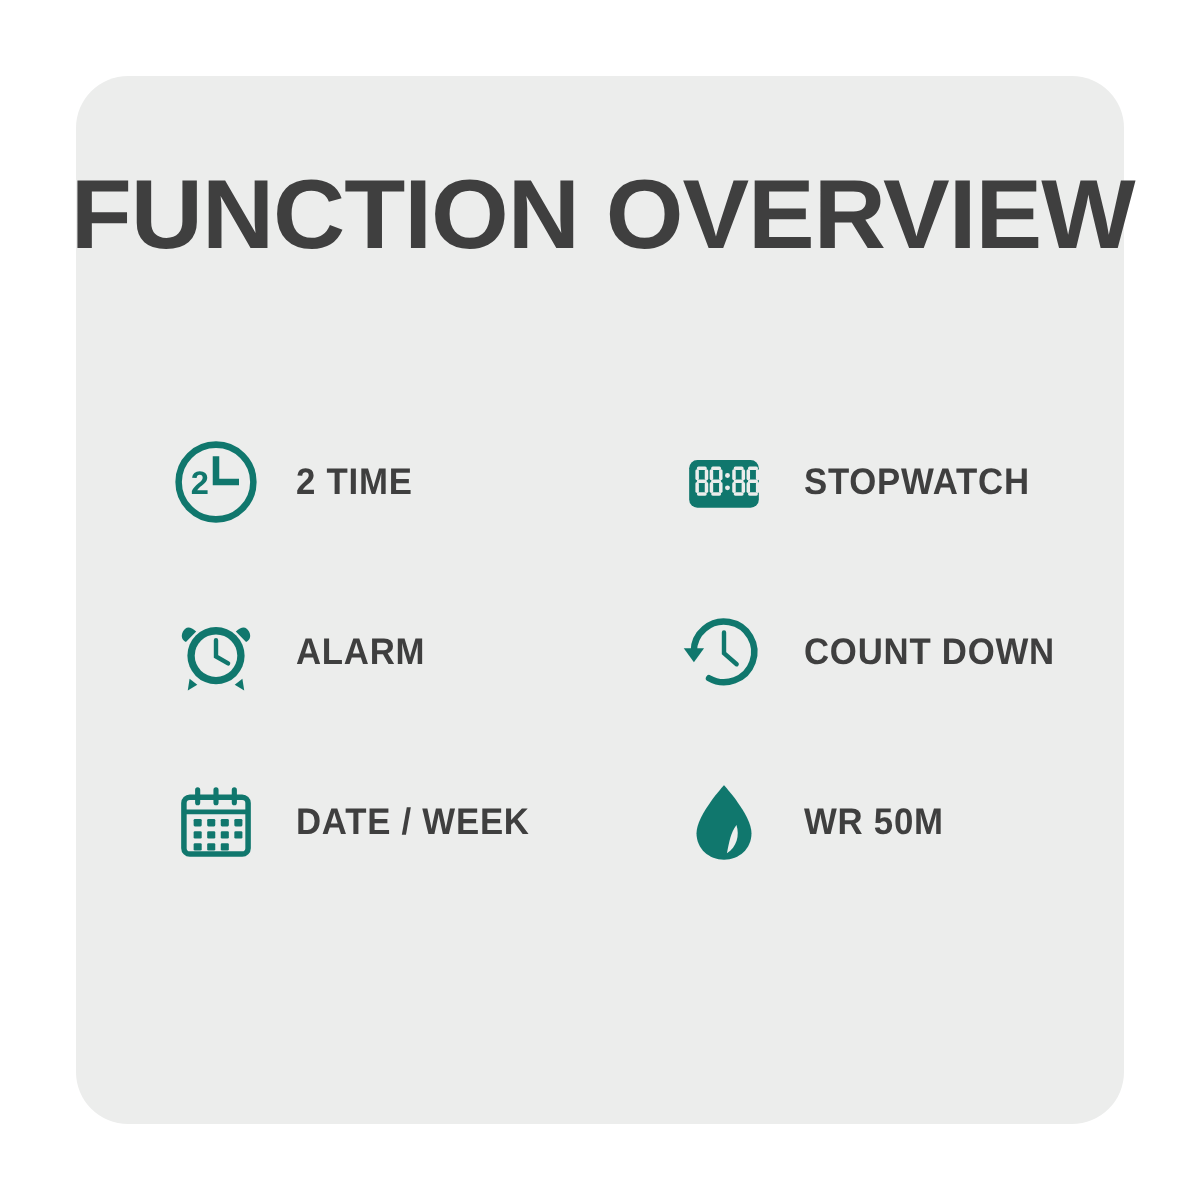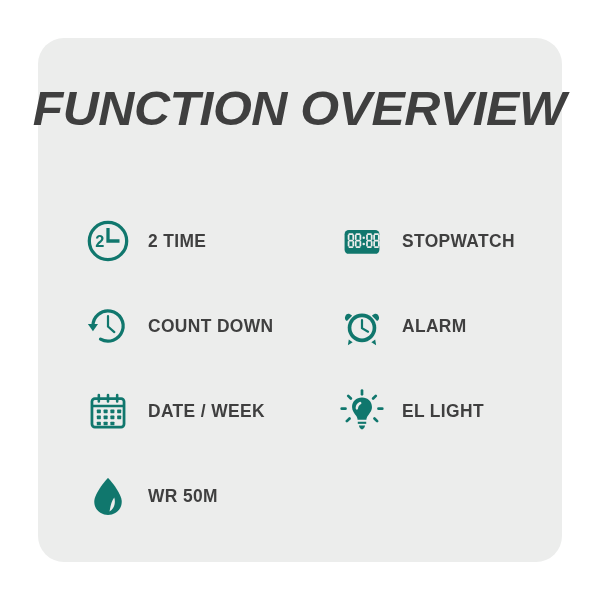--- a/index.html
+++ b/index.html
@@ -24,22 +24,21 @@
     width: 524px;
     height: 524px;
     background: #ecedec;
     border-radius: 26px;
   }
   #header {
     position: absolute;
     left: 0;
     top: 0;
     width: 524px;
-    text-align: left;
-    font-style: italic;
+    text-align: right;
   }
   #title {
     margin: 0;
     padding-top: 44px;
     font-family: "Liberation Sans", sans-serif;
     font-weight: bold;
     font-size: 49px;
     line-height: 52px;
     letter-spacing: -0.5px;
     color: #3f3f3f;
@@ -176,42 +175,42 @@
               <rect x="41.4" y="24" width="1.9" height="6" rx="0.9"></rect>
               <rect x="37.1" y="29.6" width="5.4" height="1.9" rx="0.9"></rect>
             </g>
           </svg>
         </span>
         <span class="feature-label">STOPWATCH</span>
       </div>
 
       <div class="feature">
         <span class="feature-icon">
-          <svg width="46" height="46" viewBox="0 0 48 48" aria-hidden="true">
-            <path d="M8.2 24 A15.8 15.8 0 1 1 16.2 37.7" fill="none" stroke="#10776d" stroke-width="3.4" stroke-linecap="round"></path>
-            <path d="M3.0 22.0 L8.3 29.4 L13.6 22.0 Z" fill="#10776d"></path>
-            <path d="M24 13.8 L24 24.6 L30.6 30.4" fill="none" stroke="#10776d" stroke-width="2.3" stroke-linecap="round"></path>
-          </svg>
-        </span>
-        <span class="feature-label">COUNT DOWN</span>
-      </div>
-
-      <div class="feature">
-        <span class="feature-icon">
           <svg width="44" height="44" viewBox="0 0 48 48" aria-hidden="true">
             <path d="M13.2 12.8 C9.5 9.3 7.2 10.5 6.0 12.8 C4.6 15.4 5.6 17.6 7.6 18.6 Z" fill="#10776d"></path>
             <path d="M34.8 12.8 C38.5 9.3 40.8 10.5 42.0 12.8 C43.4 15.4 42.4 17.6 40.4 18.6 Z" fill="#10776d"></path>
             <circle cx="24" cy="26" r="15.6" fill="#10776d"></circle>
             <circle cx="24" cy="26" r="11.6" fill="#ecedec"></circle>
             <path d="M24 17.6 L24 26.4 L30.6 30.2" fill="none" stroke="#10776d" stroke-width="2.4" stroke-linecap="round"></path>
             <path d="M9.6 38.6 L13.8 41.8 L8.6 45.0 Z" fill="#10776d"></path>
             <path d="M38.4 38.6 L34.2 41.8 L39.4 45.0 Z" fill="#10776d"></path>
           </svg>
         </span>
         <span class="feature-label">ALARM</span>
+      </div>
+
+      <div class="feature">
+        <span class="feature-icon">
+          <svg width="46" height="46" viewBox="0 0 48 48" aria-hidden="true">
+            <path d="M8.2 24 A15.8 15.8 0 1 1 16.2 37.7" fill="none" stroke="#10776d" stroke-width="3.4" stroke-linecap="round"></path>
+            <path d="M3.0 22.0 L8.3 29.4 L13.6 22.0 Z" fill="#10776d"></path>
+            <path d="M24 13.8 L24 24.6 L30.6 30.4" fill="none" stroke="#10776d" stroke-width="2.3" stroke-linecap="round"></path>
+          </svg>
+        </span>
+        <span class="feature-label">COUNT DOWN</span>
       </div>
 
       <div class="feature">
         <span class="feature-icon">
           <svg width="44" height="44" viewBox="0 0 48 48" aria-hidden="true">
             <rect x="6.5" y="10.5" width="35" height="31" rx="3.2" fill="none" stroke="#10776d" stroke-width="3"></rect>
             <path d="M14 6.5 L14 13.5 M24 6.5 L24 13.5 M34 6.5 L34 13.5" stroke="#10776d" stroke-width="2.8" stroke-linecap="round" fill="none"></path>
             <path d="M6.5 18.5 L41.5 18.5" stroke="#10776d" stroke-width="2.6" fill="none"></path>
             <g fill="#10776d">
               <rect x="11.8" y="22.4" width="4.4" height="4.0" rx="0.7"></rect>
@@ -224,40 +223,20 @@
               <rect x="34.0" y="29.0" width="4.4" height="4.0" rx="0.7"></rect>
               <rect x="11.8" y="35.6" width="4.4" height="4.0" rx="0.7"></rect>
               <rect x="19.2" y="35.6" width="4.4" height="4.0" rx="0.7"></rect>
               <rect x="26.6" y="35.6" width="4.4" height="4.0" rx="0.7"></rect>
             </g>
           </svg>
         </span>
         <span class="feature-label">DATE / WEEK</span>
       </div>
 
-      <div class="feature">
-        <span class="feature-icon">
-          <svg width="46" height="46" viewBox="0 0 48 48" aria-hidden="true">
-            <path d="M24 10.0 C17.9 10.0 13.6 14.3 13.6 19.8 C13.6 23.9 16.3 26.6 18.1 29.3 C19.0 30.7 19.3 32.0 19.4 33.2 L28.6 33.2 C28.7 32.0 29.0 30.7 29.9 29.3 C31.7 26.6 34.4 23.9 34.4 19.8 C34.4 14.3 30.1 10.0 24 10.0 Z" fill="#10776d"></path>
-            <path d="M19.6 35.2 L28.4 35.2 L28.4 37.4 L19.6 37.4 Z" fill="#10776d"></path>
-            <path d="M20.8 39.2 L27.2 39.2 C26.6 41.8 25.4 43.2 24 43.2 C22.6 43.2 21.4 41.8 20.8 39.2 Z" fill="#10776d"></path>
-            <path d="M21.5 14.6 C19.0 15.9 17.6 17.9 17.4 20.4 C17.3 21.6 17.7 22.4 18.4 22.6 C19.2 22.8 19.8 22.2 19.9 21.2 C20.1 19.3 21.0 17.9 22.6 16.9 C23.4 16.4 23.6 15.6 23.2 15.0 C22.8 14.4 22.2 14.3 21.5 14.6 Z" fill="#ecedec"></path>
-            <g stroke="#10776d" stroke-width="2.8" stroke-linecap="round">
-              <path d="M24 2.6 L24 6.6"></path>
-              <path d="M9.6 8.2 L12.4 11.0"></path>
-              <path d="M38.4 8.2 L35.6 11.0"></path>
-              <path d="M2.8 21.6 L6.8 21.6"></path>
-              <path d="M45.2 21.6 L41.2 21.6"></path>
-              <path d="M8.2 34.6 L11.0 31.8"></path>
-              <path d="M39.8 34.6 L37.0 31.8"></path>
-            </g>
-          </svg>
-        </span>
-        <span class="feature-label">EL LIGHT</span>
-      </div>
 
       <div class="feature">
         <span class="feature-icon">
           <svg width="44" height="44" viewBox="0 0 48 48" aria-hidden="true">
             <path d="M24 4.0 C24 4.0 9.0 20.2 9.0 30.2 C9.0 38.6 15.7 44.6 24 44.6 C32.3 44.6 39.0 38.6 39.0 30.2 C39.0 20.2 24 4.0 24 4.0 Z" fill="#10776d"></path>
             <path d="M30.8 25.6 C32.6 31.4 31.0 37.6 25.6 41.0 C27.0 34.4 27.6 29.8 30.8 25.6 Z" fill="#ecedec"></path>
           </svg>
         </span>
         <span class="feature-label">WR 50M</span>
       </div>

